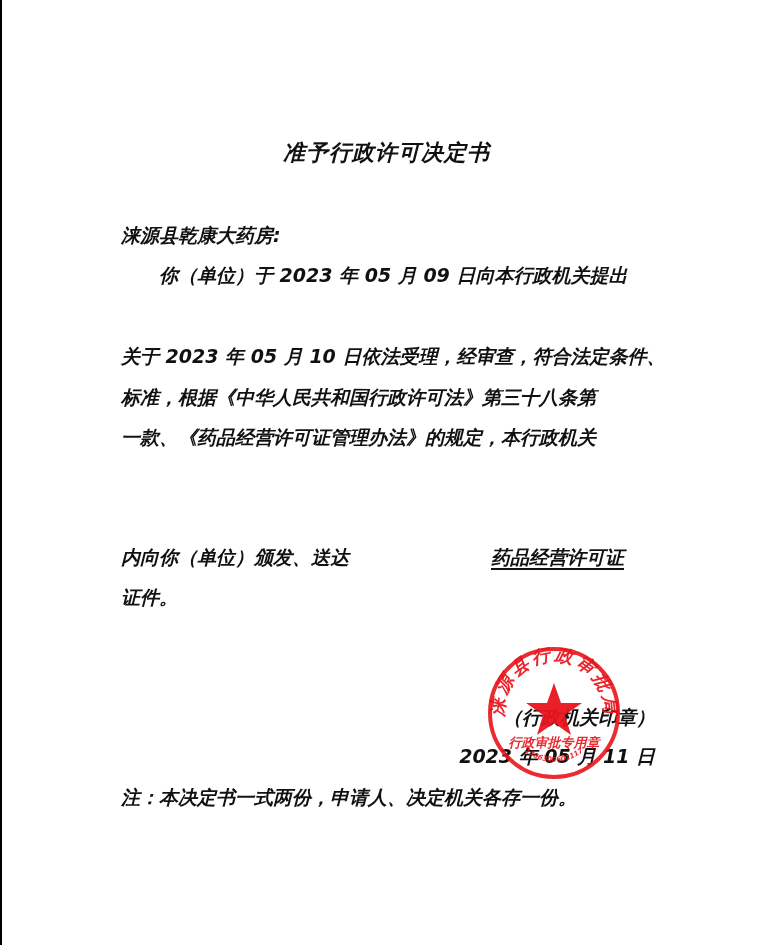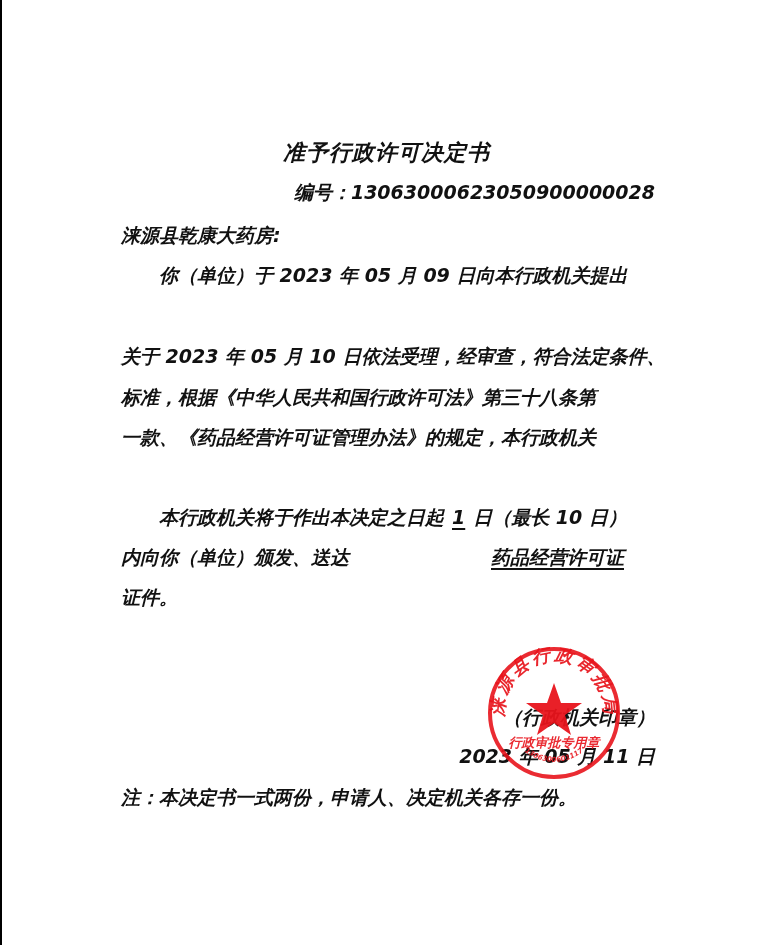--- a/index.html
+++ b/index.html
@@ -82,36 +82,30 @@
 </style>
 </head>
 <body>
 
 <div class="left-border"></div>
 
 <div class="page">
 
   <div class="title">准予行政许可决定书</div>
 
-  <div class="doc-number">
-    <span>编号：</span><span>13063000623050900000028</span>
-  </div>
 
   <div class="line" style="top:222px;">涞源县乾康大药房:</div>
 
   <div class="line indent" style="top:262px;">你（单位）于 2023 年 05 月 09 日向本行政机关提出</div>
 
 
   <div class="line" style="top:343px;">关于 2023 年 05 月 10 日依法受理，经审查，符合法定条件、</div>
   <div class="line" style="top:424px;">一款、《药品经营许可证管理办法》的规定，本行政机关</div>
   <div class="line" style="top:384px;">标准，根据《中华人民共和国行政许可法》第三十八条第</div>
 
-  <div class="line indent" style="top:504px;">
-    <span>本行政机关将于作出本决定之日起</span><span class="u" style="padding:0 8px;">1</span><span>日（最长 10 日）</span>
-  </div>
 
   <div class="line" style="top:544px;">
     <span>内向你（单位）颁发、送达</span><span class="u" style="padding-left:142px;">药品经营许可证</span>
   </div>
 
   <div class="line" style="top:584px;text-align:right;">证件。</div>
 
   <div class="right-line" style="top:704px;">（行政机关印章）</div>
   <div class="right-line" style="top:743px;">2023 年 05 月 11 日</div>
 

